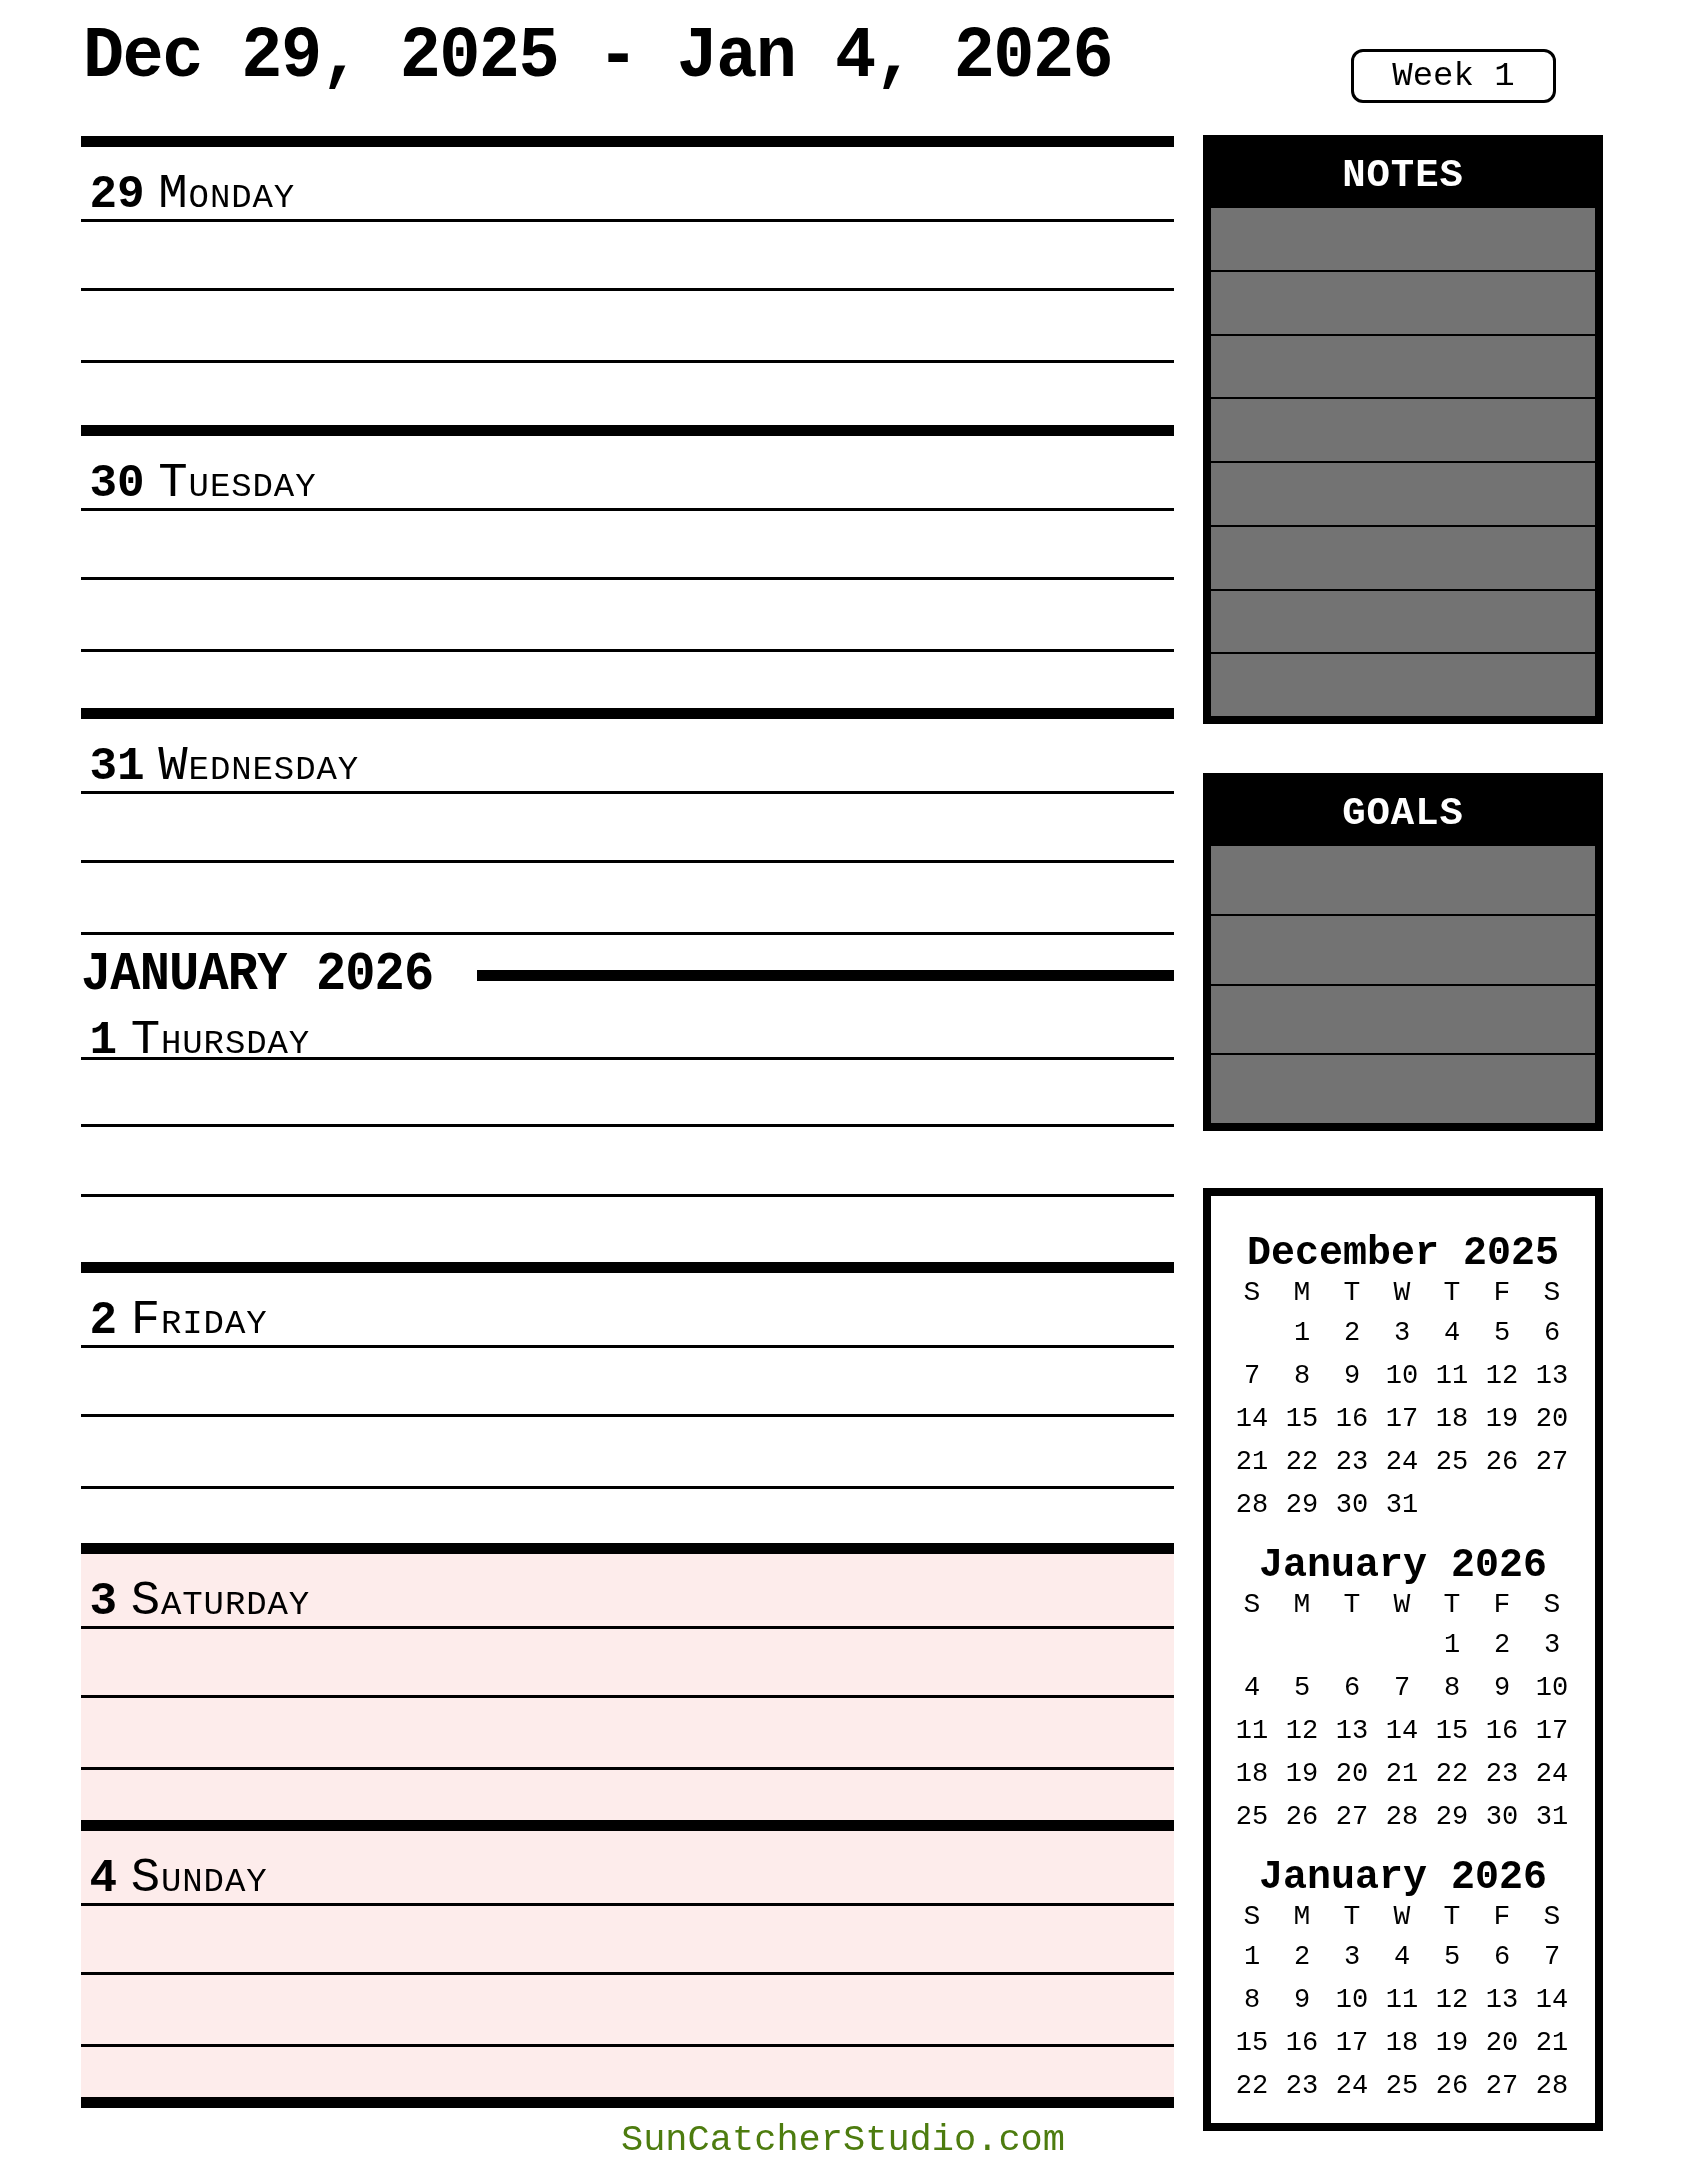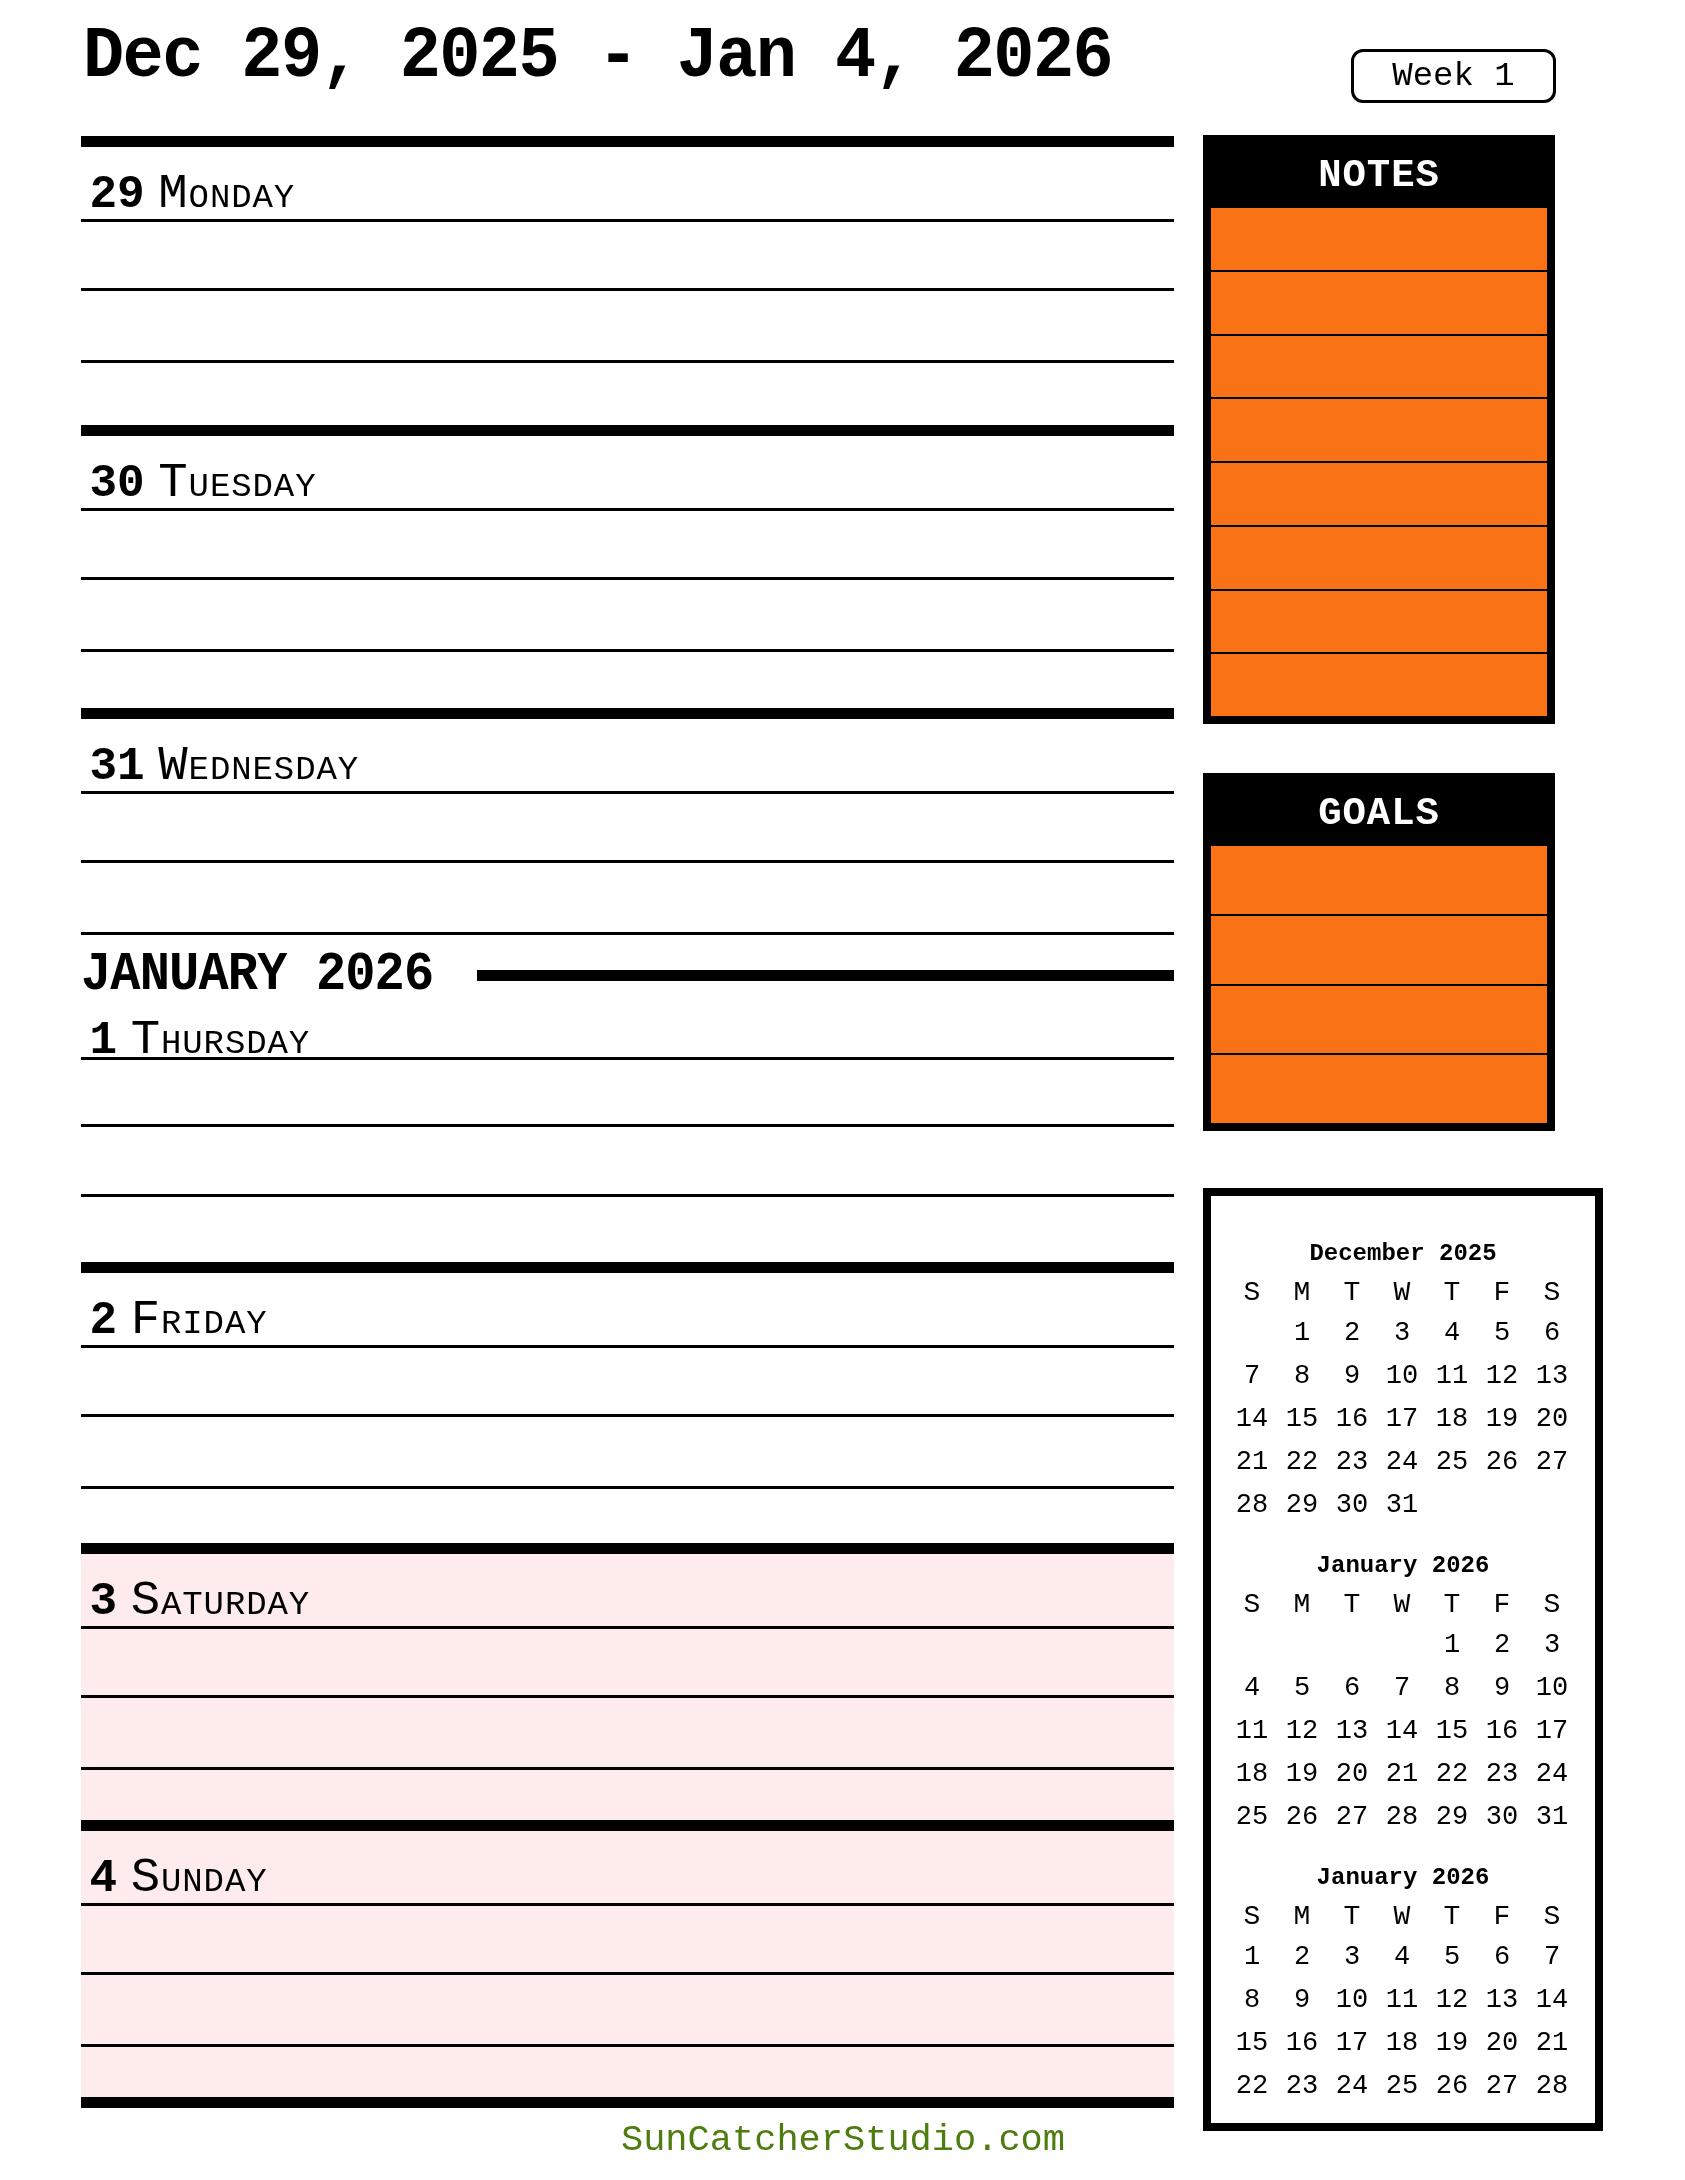--- a/index.html
+++ b/index.html
@@ -33,36 +33,36 @@
   .sec-sun{top:1820px;height:288px;border-bottom:11px solid #000;}
 
   
   .month-header{position:absolute;left:81px;top:941px;width:1093px;height:68px;
                 display:flex;align-items:center;gap:25.6px;}
   .month-header-text{font-size:53px;font-weight:bold;letter-spacing:-0.9px;white-space:nowrap;
                      transform:scaleX(0.95);transform-origin:left center;}
   .month-header-line{flex:1;height:11px;background:#000;}
 
   
-  .panel{position:absolute;left:1203px;width:352px;box-sizing:border-box;
-         border:8.5px solid #000;background:#f97316;display:flex;flex-direction:column;}
+  .panel{position:absolute;left:1203px;width:400px;box-sizing:border-box;
+         border:8.5px solid #000;background:#737373;display:flex;flex-direction:column;}
   .panel-header{height:65px;background:#000;color:#fff;display:flex;align-items:center;
                 justify-content:center;font-size:39px;font-weight:bold;letter-spacing:0.9px;flex:none;}
   .panel-body{flex:1;display:flex;flex-direction:column;}
   .panel-row{flex:1;border-top:2.6px solid #000;}
   .panel-row:first-child{border-top:none;}
   .notes-panel{top:135px;height:589px;}
   .goals-panel{top:773px;height:358px;}
 
   
   .minical-box{position:absolute;left:1203px;top:1188px;width:400px;height:943px;
                box-sizing:border-box;border:8.5px solid #000;background:#fff;
                display:flex;flex-direction:column;align-items:center;padding-top:37px;gap:19px;}
   .mini-cal{width:352px;flex:none;}
-  .cal-title{text-align:center;font-size:24px;font-weight:bold;line-height:41px;white-space:nowrap;}
+  .cal-title{text-align:center;font-size:40px;font-weight:bold;line-height:41px;white-space:nowrap;}
   .cal-grid{display:grid;grid-template-columns:repeat(7,50px);}
   .cal-cell{height:43px;display:flex;align-items:center;justify-content:center;font-size:27px;}
   .cal-wd{height:37px;font-size:28px;}
 
   
   .footer{position:absolute;left:0;top:2119px;width:100%;text-align:center;
           font-size:37px;color:#4d7c0f;}
 </style>
 </head>
 <body>

